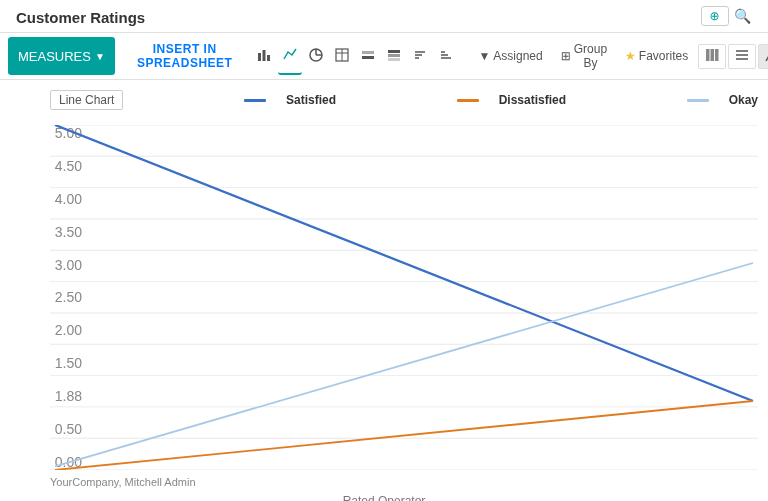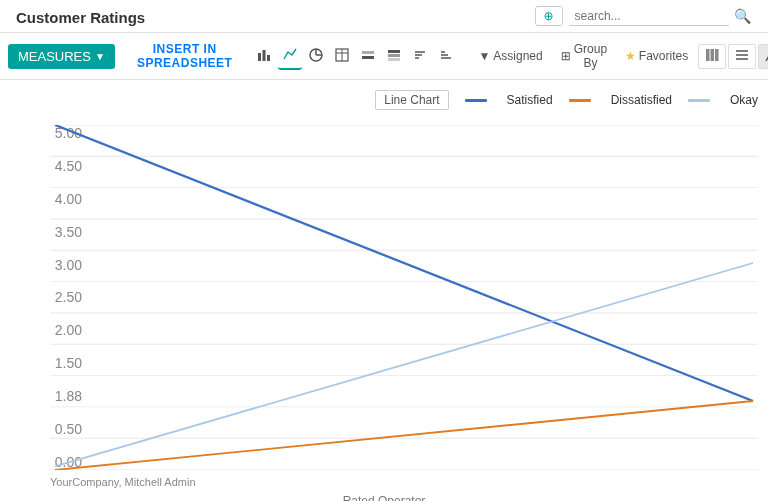--- a/index.html
+++ b/index.html
@@ -7,39 +7,39 @@
 
     
     .header { display: flex; align-items: flex-end; justify-content: space-between; padding: 6px 16px; border-bottom: 1px solid #e0e0e0; }
     .header-title { font-size: 15px; font-weight: bold; color: #333; }
     .header-right { display: flex; align-items: center; gap: 6px; }
     .filter-badge { background: #fff; border: 1px solid #ccc; border-radius: 3px; padding: 2px 8px; font-size: 12px; color: #555; display: flex; align-items: center; gap: 4px; cursor: pointer; }
     .search-box { border: none; border-bottom: 1px solid #ccc; outline: none; padding: 2px 6px; font-size: 12px; width: 160px; }
     .search-icon-btn { background: none; border: none; cursor: pointer; color: #777; font-size: 14px; }
 
     
-    .toolbar { display: flex; align-items: center; padding: 4px 8px; border-bottom: 1px solid #e0e0e0; gap: 2px; }
+    .toolbar { display: flex; padding: 4px 8px; border-bottom: 1px solid #e0e0e0; gap: 2px; }
     .btn-measures { background: #00a09d; color: #fff; border: none; border-radius: 3px; padding: 5px 10px; font-size: 13px; cursor: pointer; display: flex; align-items: center; gap: 4px; }
     .btn-measures .arrow { font-size: 10px; }
     .btn-insert { background: none; border: none; color: #007bff; font-size: 12px; font-weight: bold; cursor: pointer; padding: 5px 8px; text-transform: uppercase; letter-spacing: 0.5px; margin-left: 12px; }
     .toolbar-sep { width: 1px; height: 22px; background: #e0e0e0; margin: 0 4px; }
     .view-btn { background: none; border: none; cursor: pointer; padding: 4px 5px; color: #555; font-size: 14px; border-radius: 3px; }
     .view-btn.active { color: #00a09d; border-bottom: 2px solid #00a09d; }
     .toolbar-action { background: none; border: none; cursor: pointer; padding: 4px 8px; color: #555; font-size: 12px; display: flex; align-items: center; gap: 3px; }
     .star { color: #f0c040; }
 
     
     .right-views { margin-left: auto; display: flex; align-items: center; gap: 2px; }
     .right-view-btn { background: none; border: 1px solid #ddd; cursor: pointer; padding: 3px 6px; color: #555; font-size: 13px; border-radius: 2px; }
     .right-view-btn.active { background: #e8e8e8; }
 
     
     .chart-container { position: relative; padding: 10px 10px 40px 50px; height: 430px; }
-    .chart-legend { display: flex; align-items: center; gap: 16px; justify-content: flex-end; margin-bottom: 24px; font-size: 12px; }
-    .legend-item { display: flex; align-items: center; gap: 20px; }
+    .chart-legend { display: flex; align-items: center; gap: 16px; justify-content: space-between; margin-bottom: 24px; font-size: 12px; }
+    .legend-item { display: flex; align-items: center; gap: 20px; font-weight: bold; }
     .legend-color { width: 22px; height: 3px; border-radius: 1px; }
     .legend-label-box { border: 1px solid #ccc; padding: 2px 8px; border-radius: 2px; font-size: 12px; color: #555; }
 
     
     .y-axis { position: absolute; left: 0; top: 45px; bottom: 40px; width: 48px; display: flex; flex-direction: column; justify-content: space-between; align-items: flex-end; padding-right: 6px; font-size: 14px; color: #888; margin-left: 40px; }
 
     
     .x-axis-labels { position: absolute; bottom: 22px; left: 50px; right: 10px; display: flex; justify-content: space-between; font-size: 11px; color: #888; }
     .x-axis-title { position: absolute; bottom: 2px; left: 0; right: 0; text-align: center; font-size: 12px; color: #777; }
 
@@ -49,21 +49,20 @@
   </style>
 </head>
 <body>
 
 <div class="header">
   <span class="header-title">Customer Ratings</span>
   <div class="header-right">
     <div class="filter-badge">
       <span style="color:#00a09d;">⊕</span>
     </div>
-    <input class="search-box" type="text" placeholder="search..." style="">
     <button class="search-icon-btn">🔍</button>
   </div>
 </div>
 
 <div class="toolbar">
   <button class="btn-measures">
     <span>MEASURES</span>
     <span class="arrow">▼</span>
   </button>
   <button class="btn-insert">

